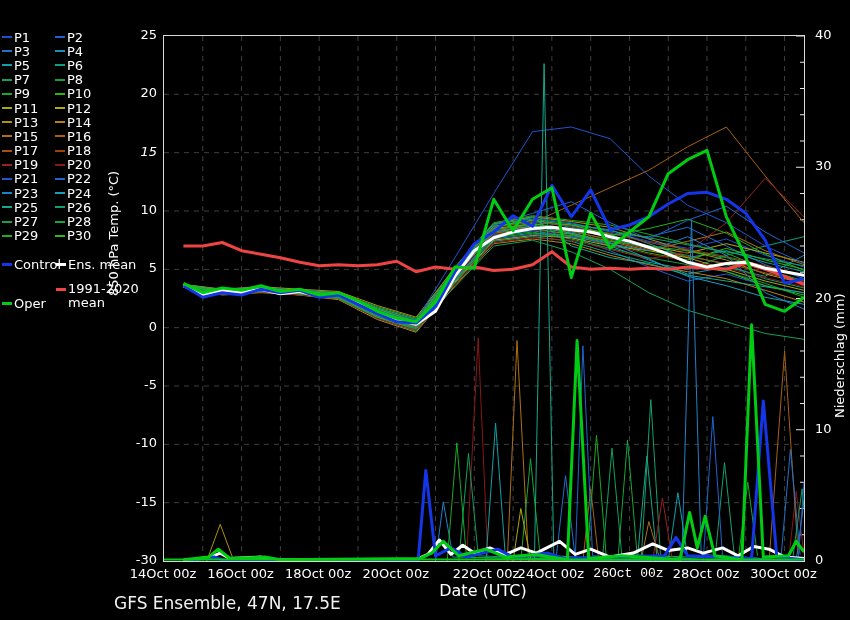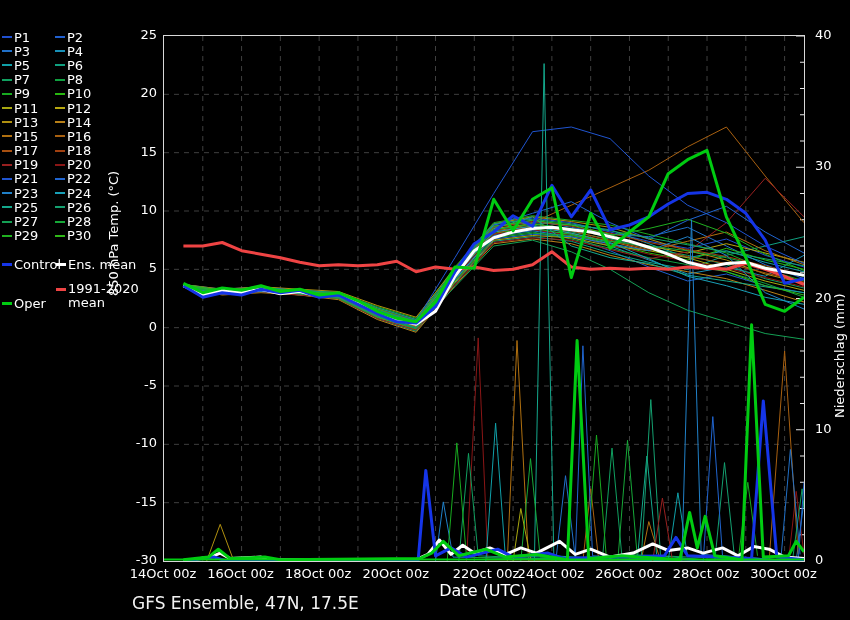--- a/index.html
+++ b/index.html
@@ -12,21 +12,21 @@
   #plot svg{position:absolute;left:0;top:0;}
   .ylab{position:absolute;width:40px;text-align:right;font-size:13px;color:#fff;}
   .yrlab{position:absolute;width:40px;text-align:left;font-size:13px;color:#fff;}
   .xlab{position:absolute;width:84px;text-align:center;font-size:13px;color:#fff;}
   #yaxis-title{position:absolute;left:113px;top:296px;transform:rotate(-90deg) translateY(-50%);
         transform-origin:left top;font-size:13px;color:#fff;white-space:nowrap;}
   #yraxis-title{position:absolute;left:832px;top:418px;transform:rotate(-90deg);
         transform-origin:left top;font-size:13px;color:#fff;white-space:nowrap;}
   #xaxis-title{position:absolute;left:423px;top:581px;width:120px;text-align:center;
         font-size:16px;color:#fff;}
-  #footer-left{position:absolute;left:132px;top:593px;font-size:17px;color:#f2f2f2;}
+  #footer-left{position:absolute;left:114px;top:593px;font-size:17px;color:#f2f2f2;}
   #footer-right{position:absolute;right:57px;top:593px;font-size:17px;color:#f2f2f2;}
   #legend{position:absolute;left:2px;top:30px;width:160px;}
   .lg-grid{display:grid;grid-template-columns:53px 100px;grid-auto-rows:14.2px;}
   .lg-item{display:flex;align-items:center;font-size:13px;color:#fff;}
   .lg-swatch{display:inline-block;width:10px;height:2px;margin-right:2px;flex:0 0 10px;}
   .lg-special{position:absolute;display:flex;align-items:flex-start;font-size:13px;color:#fff;}
   .lg-special .lg-swatch{height:3px;margin-top:6px;}
   .lg-label-2l{line-height:14px;}
 </style>
 </head>
@@ -281,38 +281,38 @@
         <polyline points="19.4,525.0 50.4,521.1 62.1,525.0 254.1,525.0 261.8,434.4 271.5,519.8 287.0,511.9 302.5,521.1 333.6,513.2 349.1,521.1 384.0,517.1 399.5,522.4 500.4,519.8 512.0,501.4 523.6,519.8 587.6,522.4 599.3,364.9 612.8,521.1 640.0,523.7" fill="none" stroke="#1535e8" stroke-width="3" stroke-linejoin="round"></polyline>
         <polyline points="19.4,247.3 38.8,256.7 58.2,252.0 77.6,254.3 97.0,249.7 116.4,255.5 135.8,253.2 155.2,259.0 174.5,256.7 193.9,264.8 213.3,275.3 232.7,282.3 252.1,285.8 271.5,266.0 290.9,231.0 310.3,232.2 329.7,163.3 349.1,194.8 368.5,163.3 387.9,151.7 407.3,241.5 426.7,177.3 446.1,212.3 465.5,196.0 484.8,180.8 504.2,137.7 523.6,123.7 543.0,114.3 562.4,180.8 581.8,221.7 601.2,268.3 620.6,275.3 640.0,261.3" fill="none" stroke="#00cc11" stroke-width="3" stroke-linejoin="round"></polyline>
         <polyline points="19.4,523.7 44.6,521.1 54.3,513.2 65.9,522.4 100.8,521.1 116.4,523.7 256.0,522.4 267.6,517.1 279.3,505.3 294.8,519.8 321.9,513.2 341.3,521.1 372.4,518.4 403.4,523.7 413.1,304.5 424.7,522.4 457.7,519.8 515.9,523.7 525.6,476.4 533.3,511.9 541.1,480.4 550.8,519.8 577.9,523.7 587.6,288.8 599.3,521.1 624.5,519.8 632.2,505.3 640.0,515.8" fill="none" stroke="#00cc11" stroke-width="3" stroke-linejoin="round"></polyline>
         <line x1="0" y1="523.5" x2="640" y2="523.5" stroke="#00cc11" stroke-width="2"></line>
       </svg>
   </div>
 
   <div id="axis-labels">
       <div class="ylab" style="left: 117px; top: 27px; width: 40px;">25</div>
       <div class="ylab" style="left: 117px; top: 85.3333px; width: 40px;">20</div>
-      <div class="ylab" style="left: 117px; top: 143.667px; width: 40px;">15</div>
+      <div class="ylab" style="left: 117px; top: 143.667px; width: 40px; font-style: italic;">15</div>
       <div class="ylab" style="left: 117px; top: 202px; width: 40px;">10</div>
       <div class="ylab" style="left: 117px; top: 260.333px; width: 40px;">5</div>
       <div class="ylab" style="left: 117px; top: 318.667px; width: 40px;">0</div>
       <div class="ylab" style="left: 117px; top: 377px; width: 40px;">-5</div>
       <div class="ylab" style="left: 117px; top: 435.333px; width: 40px;">-10</div>
       <div class="ylab" style="left: 117px; top: 493.667px; width: 40px;">-15</div>
       <div class="ylab" style="left: 117px; top: 552px; width: 40px;">-30</div>
       <div class="yrlab" style="left: 815px; top: 27px; width: 40px;">40</div>
       <div class="yrlab" style="left: 815px; top: 158.25px; width: 40px;">30</div>
       <div class="yrlab" style="left: 815px; top: 289.5px; width: 40px;">20</div>
       <div class="yrlab" style="left: 815px; top: 420.75px; width: 40px;">10</div>
       <div class="yrlab" style="left: 815px; top: 552px; width: 40px;">0</div>
       <div class="xlab" style="left: 121px; top: 566px; width: 84px;">14Oct 00z</div>
       <div class="xlab" style="left: 198.576px; top: 566px; width: 84px;">16Oct 00z</div>
       <div class="xlab" style="left: 276.152px; top: 566px; width: 84px;">18Oct 00z</div>
       <div class="xlab" style="left: 353.727px; top: 566px; width: 84px;">20Oct 00z</div>
       <div class="xlab" style="left: 444px; top: 566px; width: 84px;">22Oct 00z</div>
       <div class="xlab" style="left: 508.879px; top: 566px; width: 84px;">24Oct 00z</div>
-      <div class="xlab" style="left: 586.455px; top: 566px; width: 84px;">26Oct 00z</div>
+      <div class="xlab" style="left: 586.455px; top: 566px; width: 84px; font-family: Liberation Mono, monospace;">26Oct 00z</div>
       <div class="xlab" style="left: 664.03px; top: 566px; width: 84px;">28Oct 00z</div>
       <div class="xlab" style="left: 741.606px; top: 566px; width: 84px;">30Oct 00z</div>
     </div>
 
   <div id="footer-left">GFS Ensemble, 47N, 17.5E</div>
 </div>
 
 </body></html>

